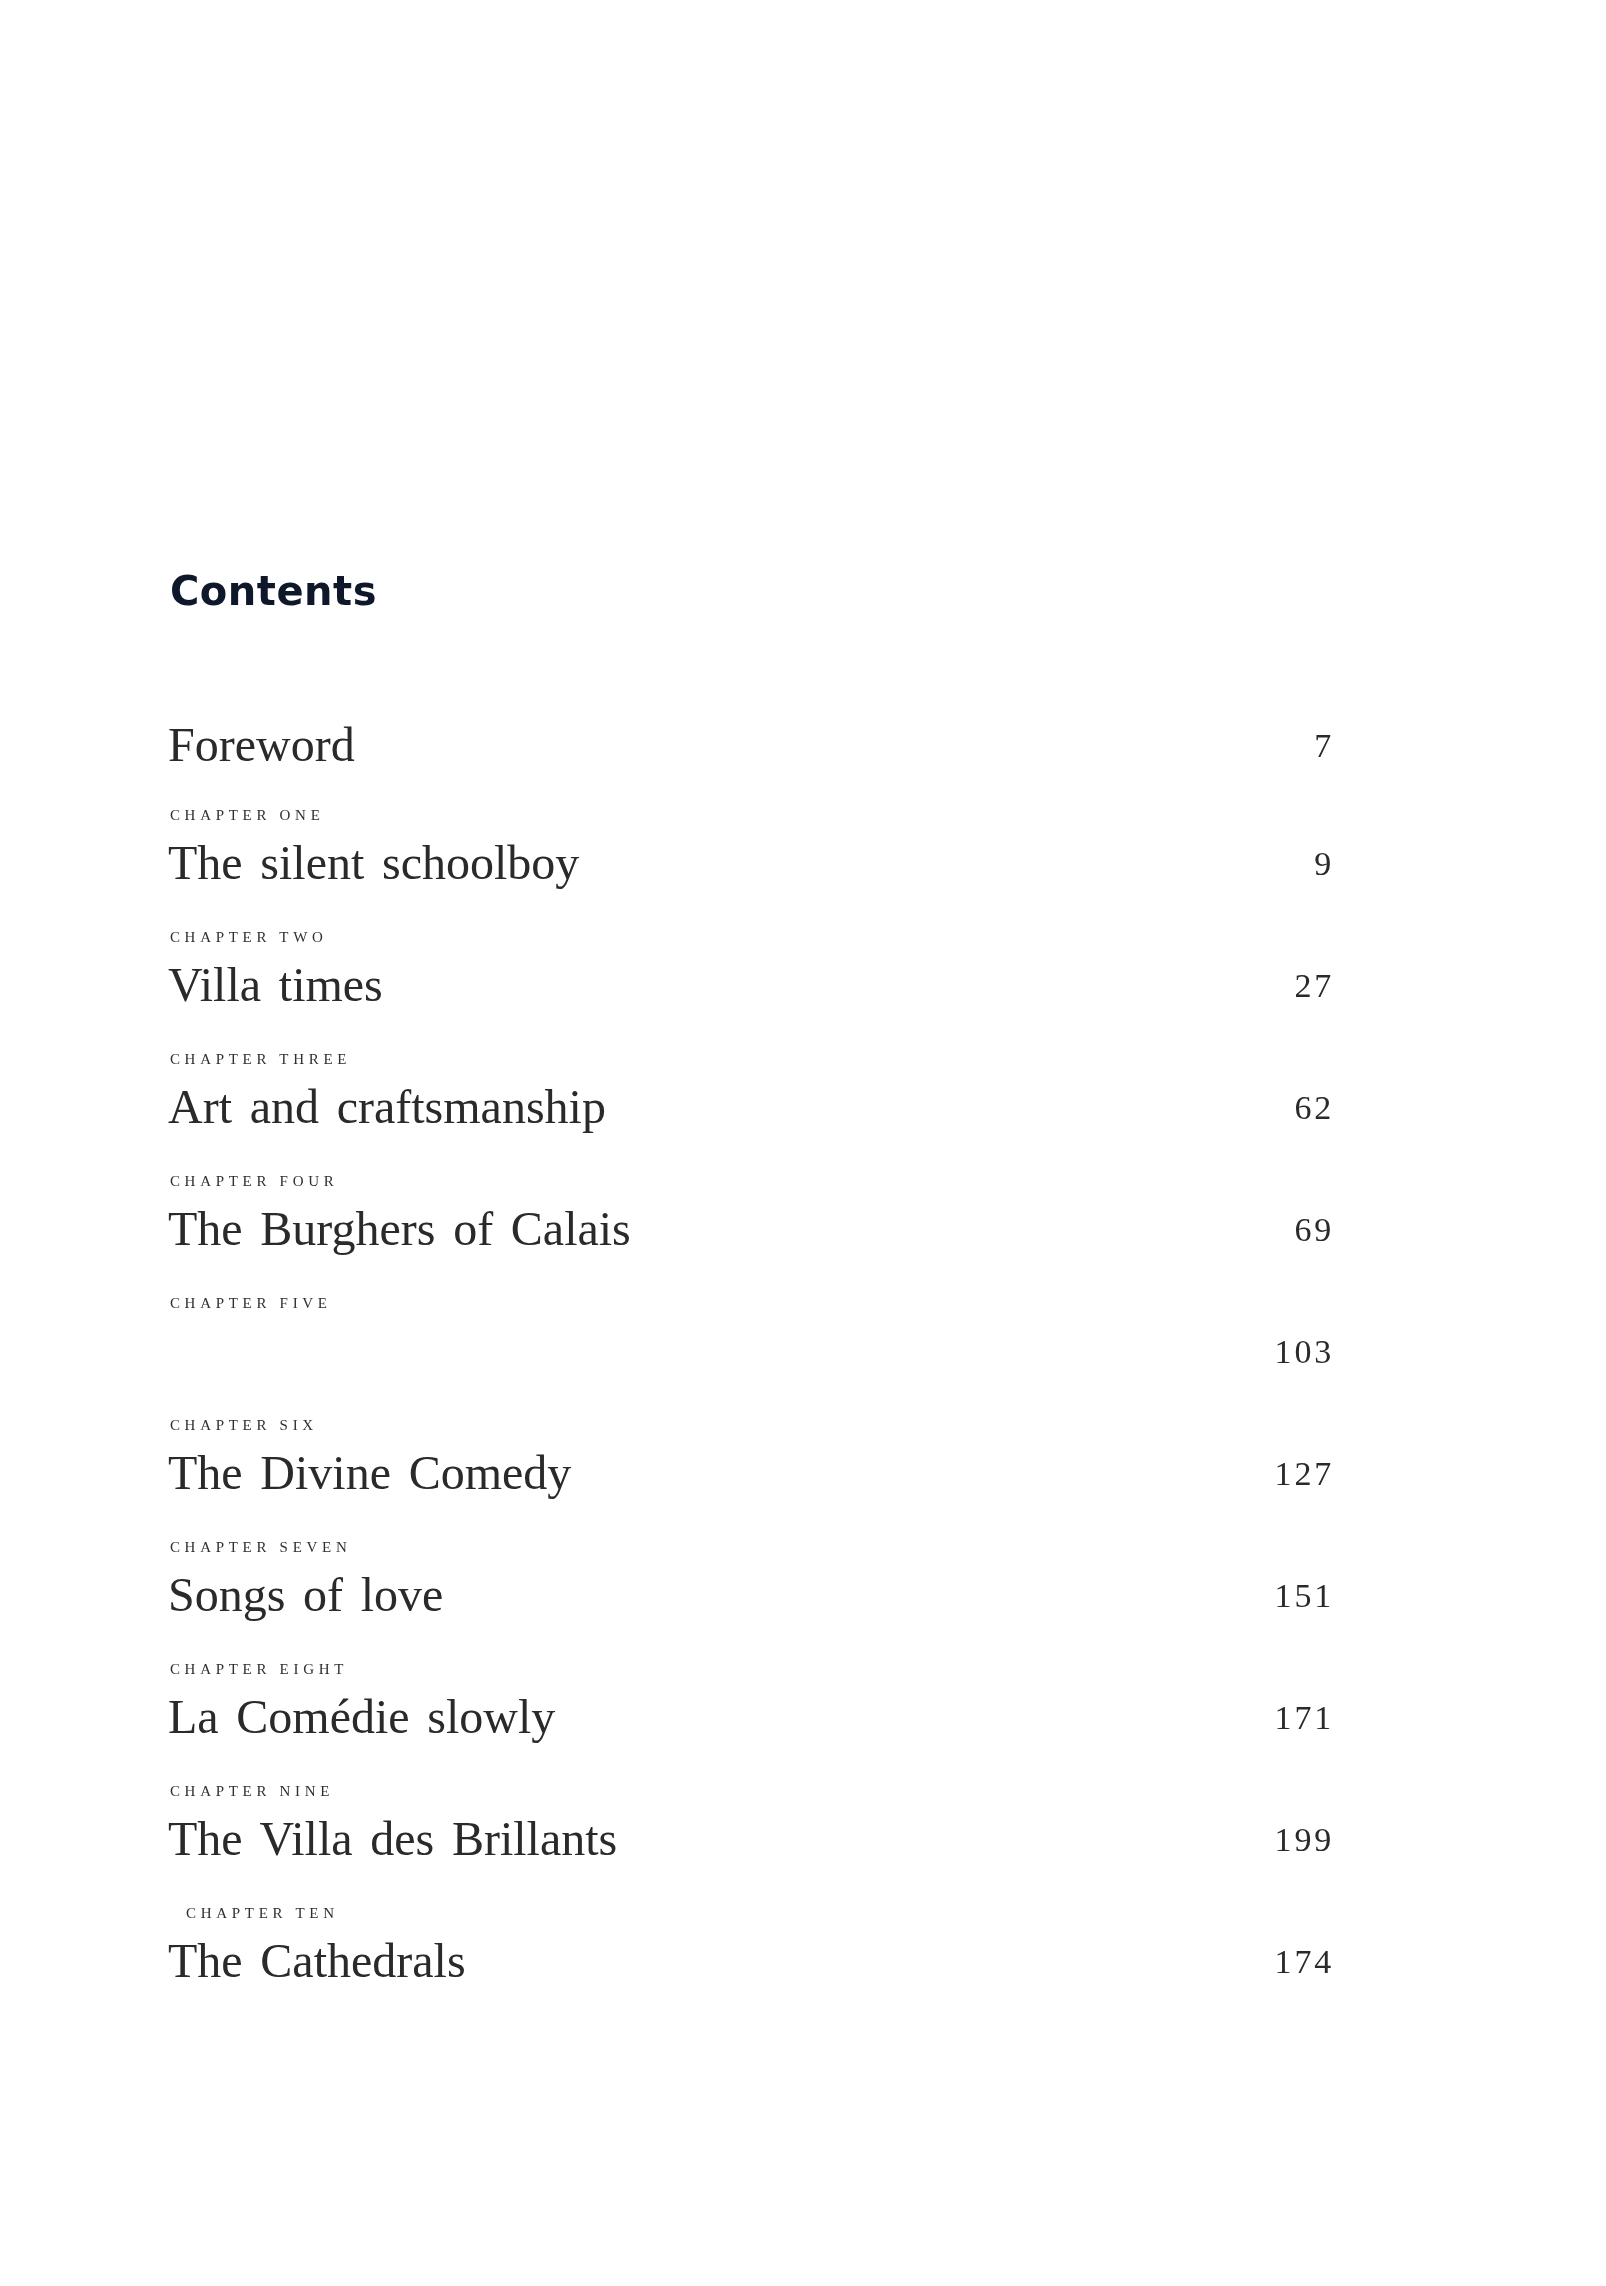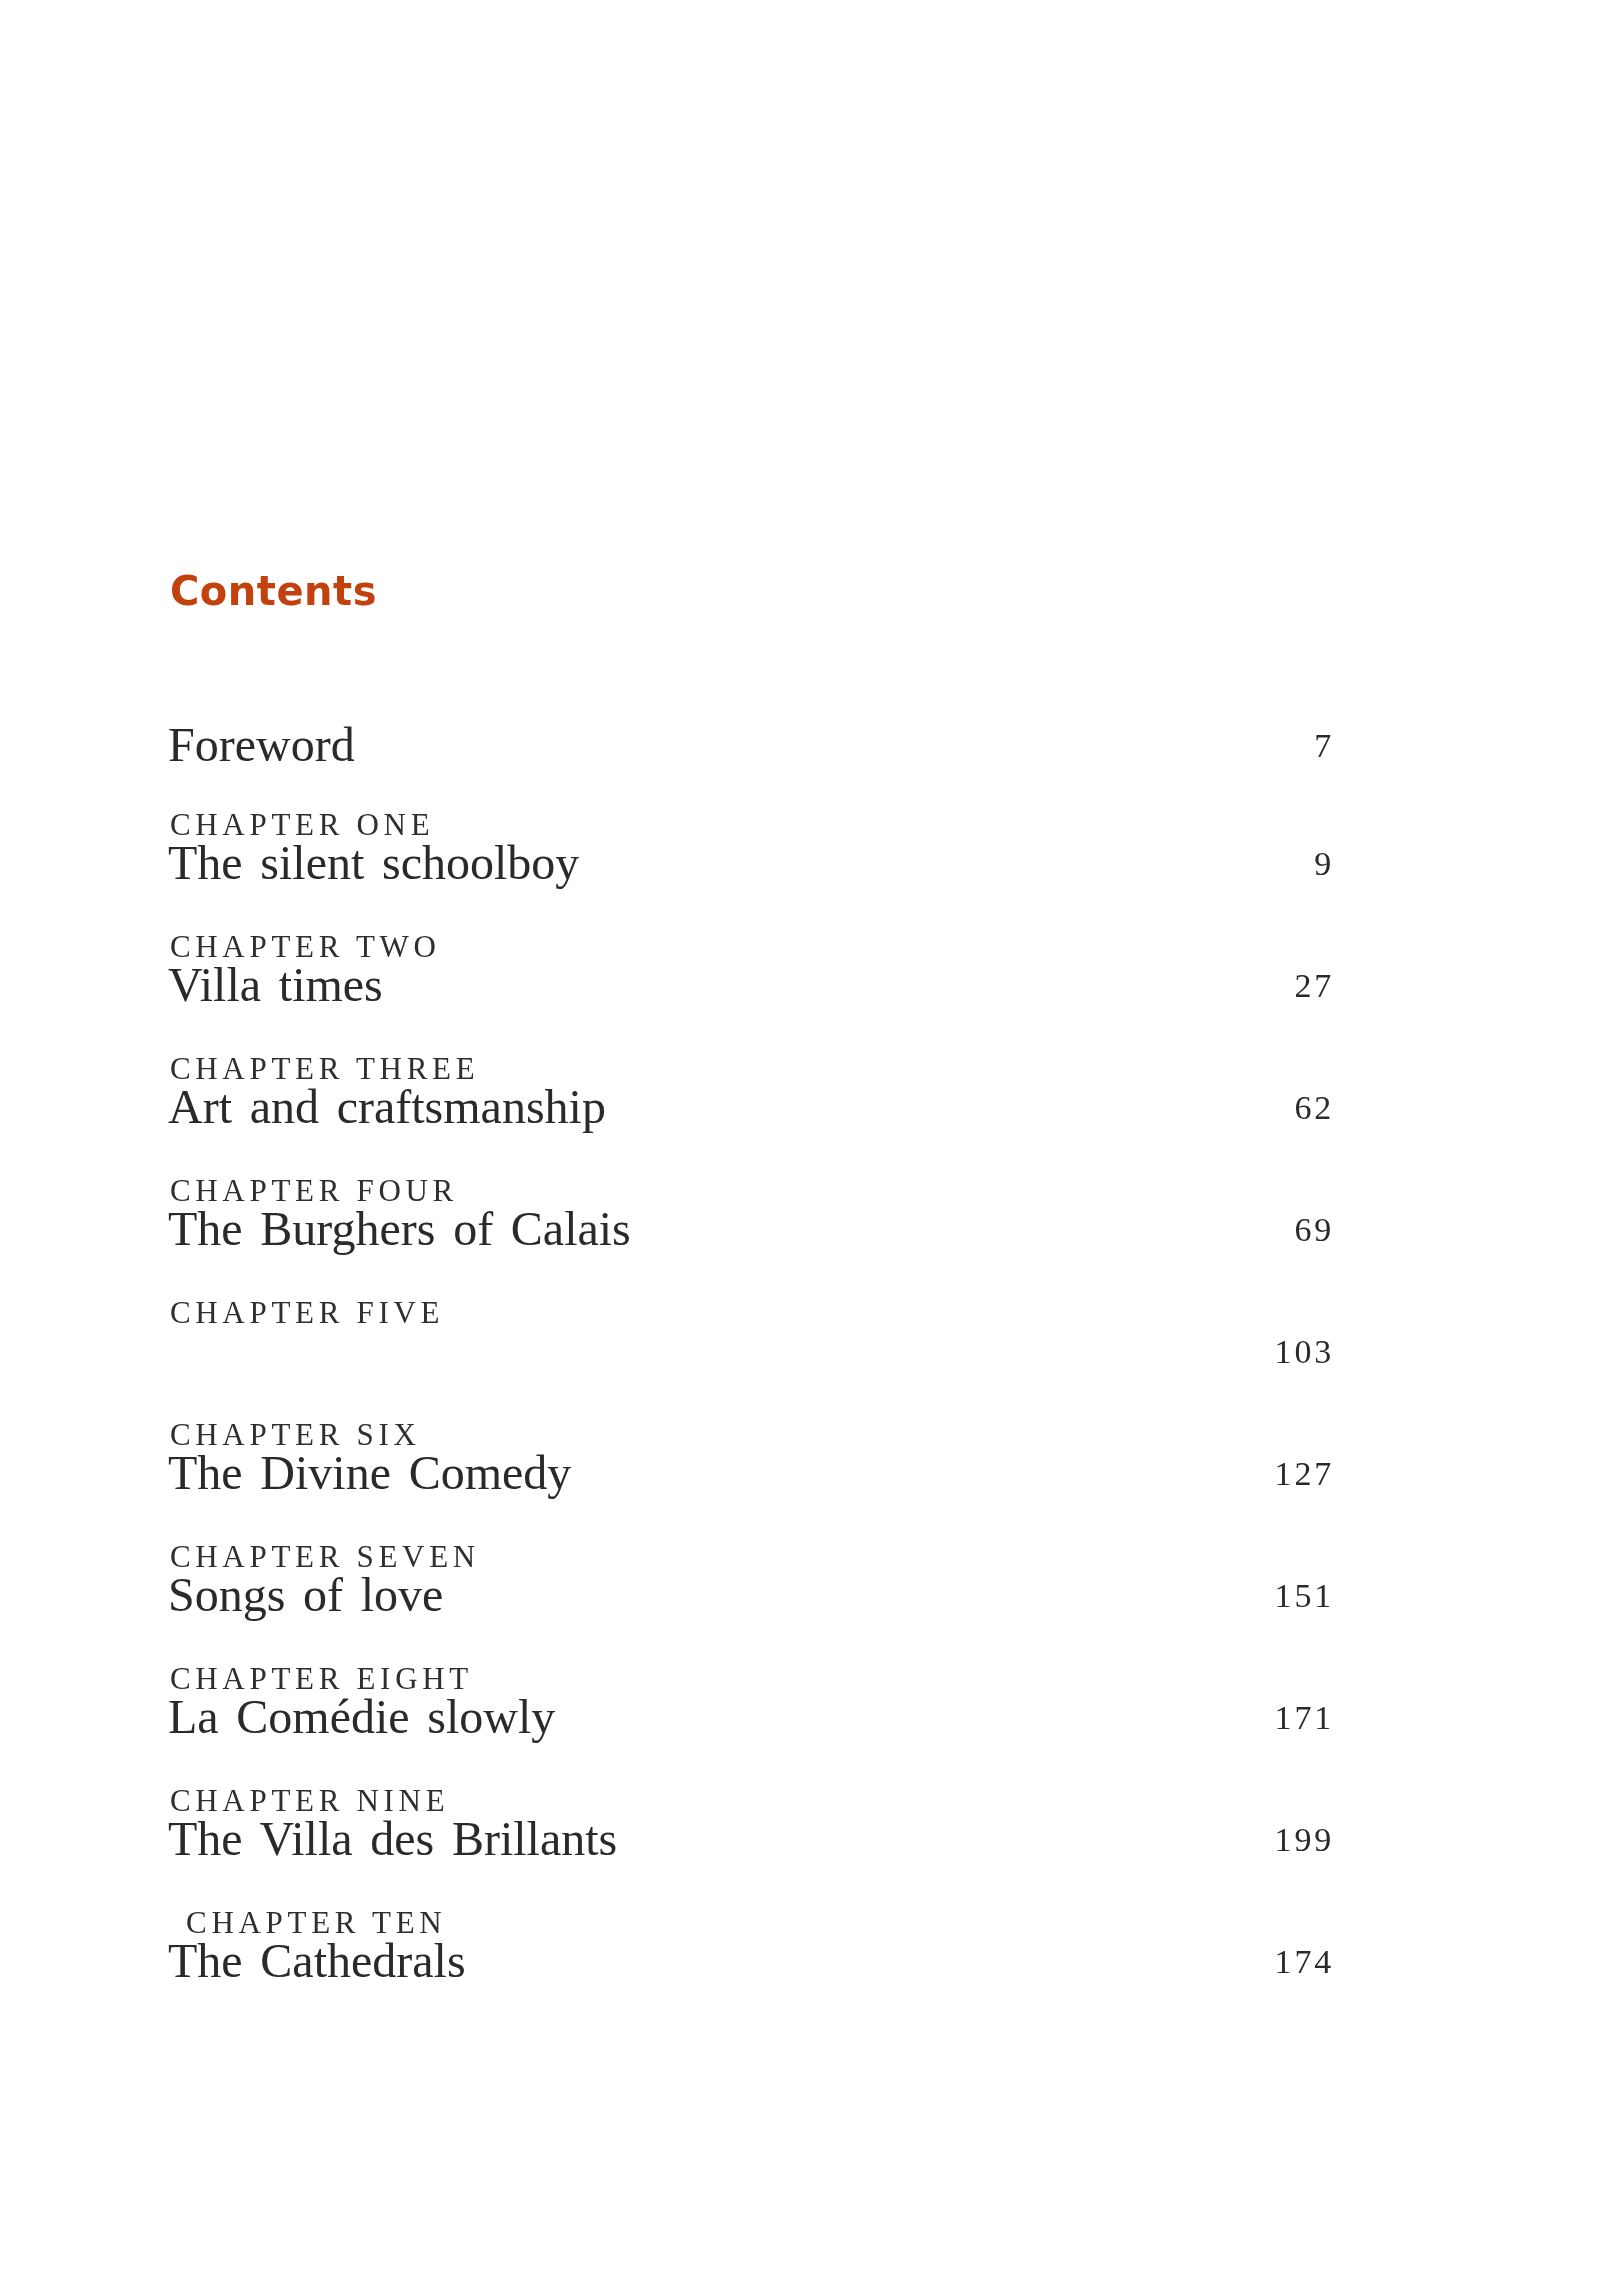--- a/index.html
+++ b/index.html
@@ -1,27 +1,27 @@
 <!DOCTYPE html>
 <html style="font-size:15px"><head>
 <meta charset="utf-8">
 <style>
   html, body { margin: 0; padding: 0; background: #ffffff; }
   body { width: 1607px; height: 2286px; position: relative; overflow: hidden; color: #2a2a2a; }
   .heading {
     position: absolute; left: 170px; top: 568px;
     font-family: "DejaVu Sans", sans-serif; font-weight: bold;
-    font-size: 40px; letter-spacing: 0.5px; color: #c2410c;
+    font-size: 40px; letter-spacing: 0.5px; color: #0f172a;
   }
   .toc { position: absolute; left: 168px; top: 717px; width: 1166px; }
   .entry { position: relative; height: 122px; }
   .entry.foreword { height: 90px; }
   .label {
     position: absolute; left: 1.9px; top: 0;
-    font-family: "Liberation Serif", serif; font-size: 31px;
+    font-family: "Liberation Serif", serif; font-size: 15px;
     letter-spacing: 4.7px; text-transform: uppercase; color: #2f2f2f;
   }
   .title {
     position: absolute; left: 0; top: 28px;
     font-family: "Liberation Serif", serif; font-size: 48px;
     word-spacing: 5.7px; color: #2a2a2a; white-space: nowrap;
   }
   .foreword .title { top: 0; }
   .page {
     position: absolute; right: 0; top: 38px;

